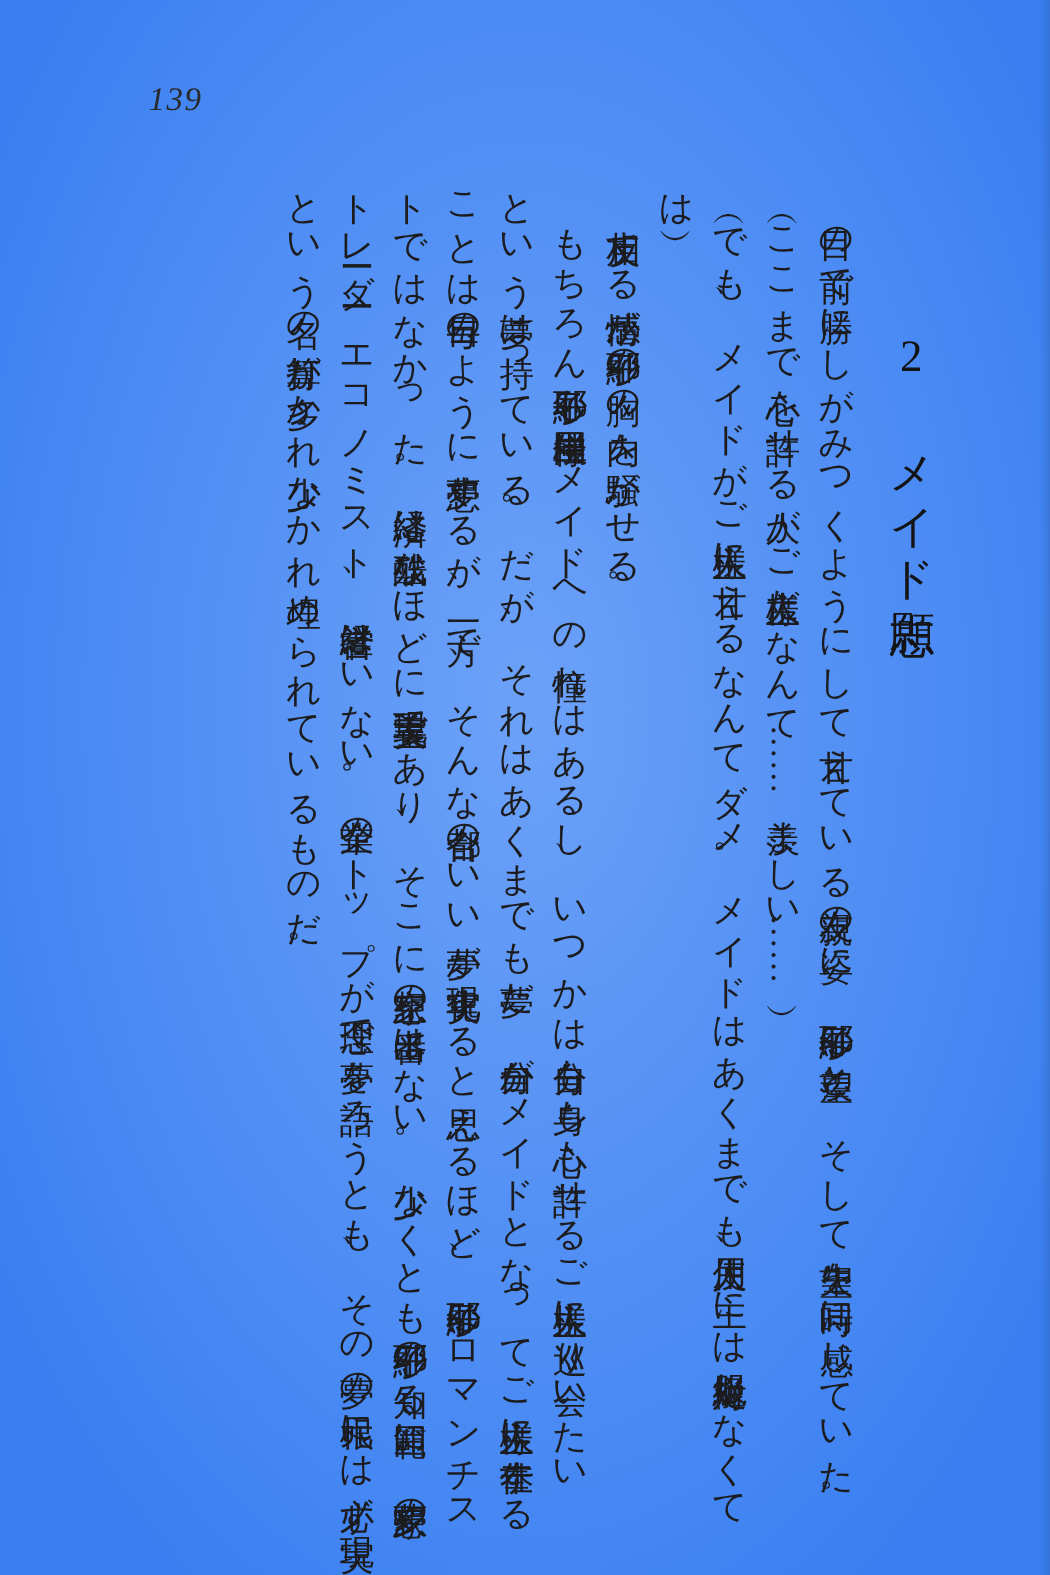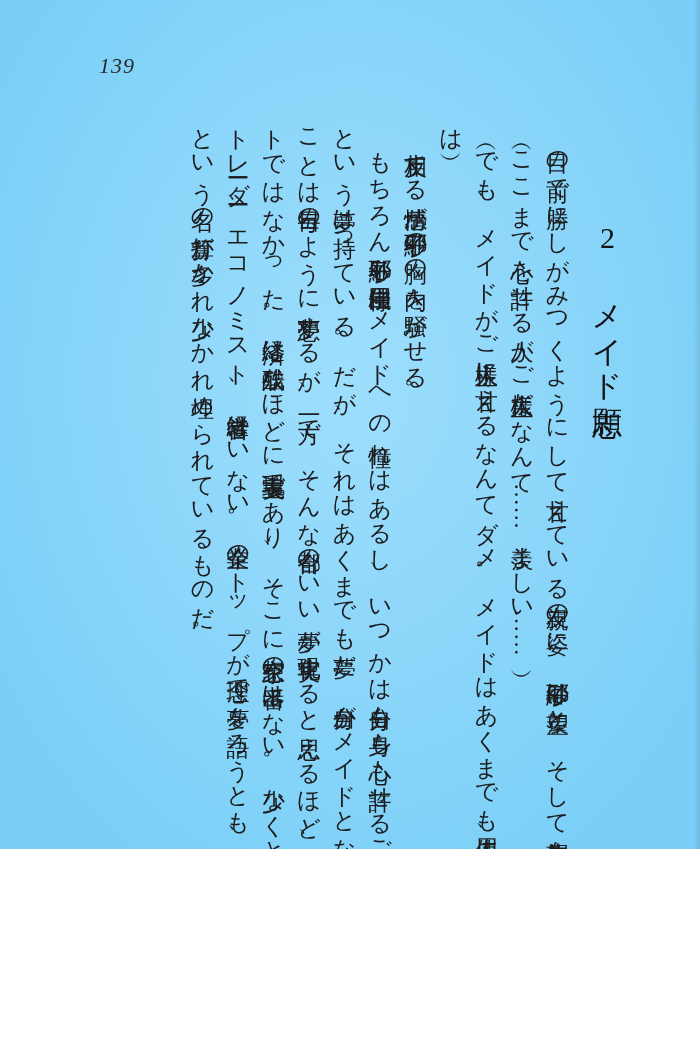--- a/index.html
+++ b/index.html
@@ -2,22 +2,22 @@
 <html lang="ja"><head>
 <meta charset="utf-8">
 <style>
   html, body {
     margin: 0;
     padding: 0;
   }
   .page {
     position: relative;
     width: 700px;
-    height: 849px;
-    background: #7dd3fc;
+    height: 1050px;
+    background: #3b82f6;
     overflow: hidden;
     font-family: "Liberation Serif", "DejaVu Serif", serif;
     color: #1d1d1f;
   }
   
   .page::after {
     content: "";
     position: absolute;
     top: 0; right: 0;
     width: 7px; height: 100%;

